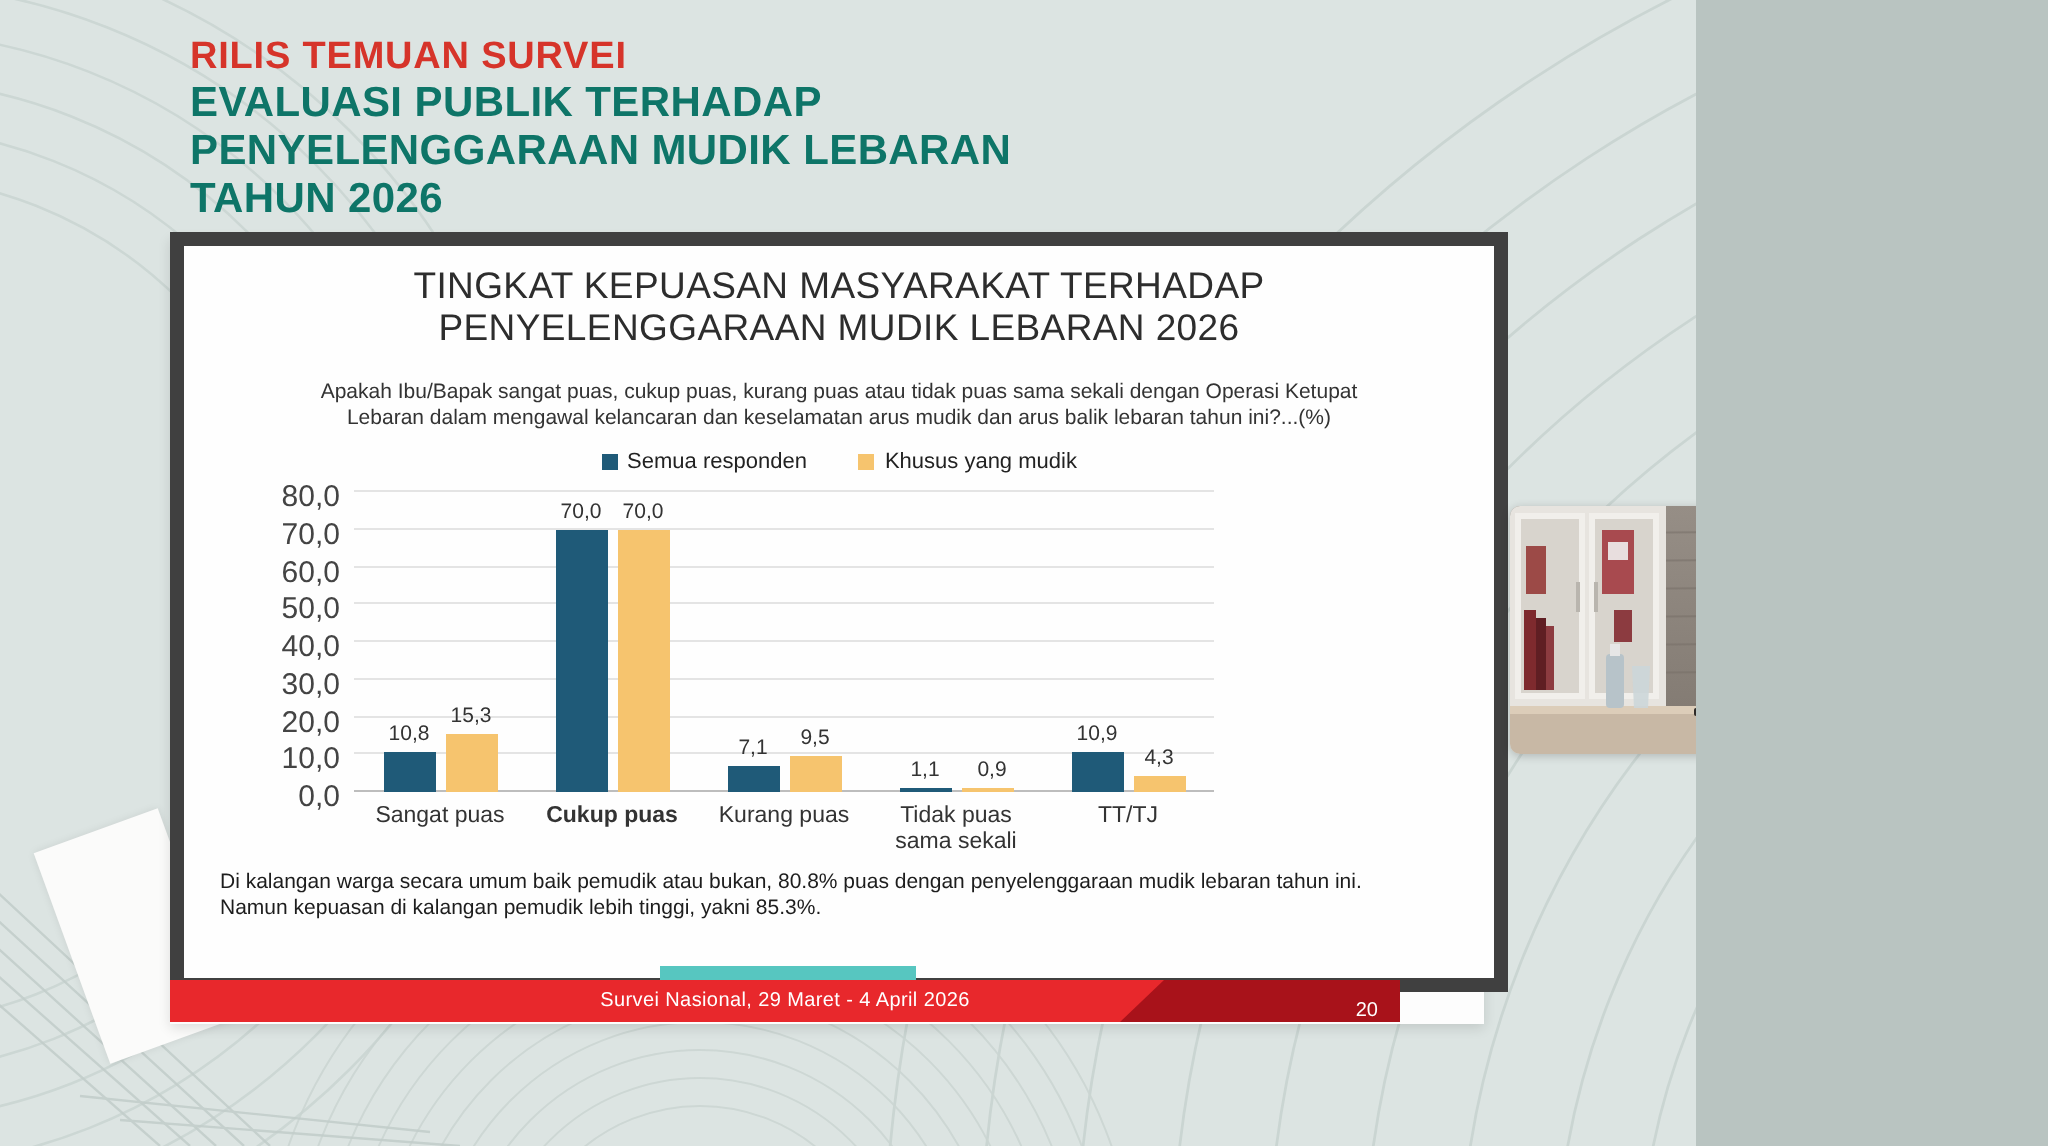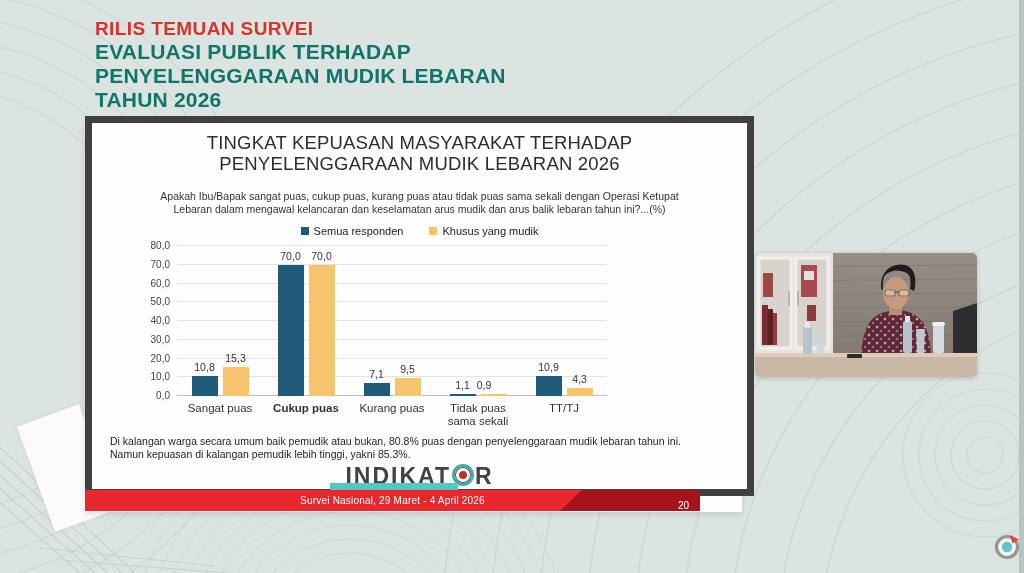--- a/index.html
+++ b/index.html
@@ -1,17 +1,17 @@
 <!DOCTYPE html>
 <html><head>
 <meta charset="utf-8">
 <style>
   html,body{margin:0;padding:0;background:#b9c4c1;}
   #stage{
-    position:relative;width:1019px;height:573px;overflow:hidden;
+    position:relative;width:848px;height:573px;overflow:hidden;
     background:#dce4e2;font-family:"Liberation Sans",sans-serif;
   }
   #bg-decor{position:absolute;left:0;top:0;z-index:0;}
   
   .header{position:absolute;left:95px;top:17px;z-index:2;}
   .kicker{color:#d6342a;font-size:19px;font-weight:800;letter-spacing:.4px;line-height:23px;}
   .hline{color:#0e7568;font-size:21px;font-weight:800;letter-spacing:.2px;line-height:24px;}
   
   .sheetA{position:absolute;left:34px;top:412px;width:66px;height:112px;background:#fbfbfa;
     transform:rotate(-20deg);z-index:1;box-shadow:0 0 4px rgba(0,0,0,.08);}
@@ -22,21 +22,21 @@
     border:7px solid #404040;z-index:3;}
   .slide-title{position:absolute;top:9px;left:0;width:100%;text-align:center;
     color:#2d2d2d;font-size:18.5px;line-height:21px;font-weight:400;letter-spacing:.2px;}
   .question{position:absolute;top:67px;left:0;width:100%;text-align:center;
     color:#333;font-size:10.5px;line-height:12.5px;}
   .legend{position:absolute;top:102px;left:0;width:100%;display:flex;justify-content:center;gap:26px;}
   .legend-item{display:inline-flex;align-items:center;gap:5px;}
   .swatch{width:8px;height:8px;display:inline-block;}
   .legend-label{font-size:11px;color:#222;}
   .yaxis{position:absolute;left:0;top:123px;width:78px;height:150px;}
-  .ytick{position:absolute;right:0;width:100%;text-align:right;font-size:10px;color:#444;}
+  .ytick{position:absolute;right:0;width:100%;text-align:right;font-size:15px;color:#444;}
   .plot{position:absolute;left:85px;top:123px;width:430px;height:150px;}
   .gridline{position:absolute;left:0;width:100%;height:1px;background:#e4e4e4;}
   .gridline.baseline{background:#bdbdbd;}
   .bar{position:absolute;bottom:0;}
   .dlabel{position:absolute;width:42px;text-align:center;font-size:10.5px;color:#333;}
   .xaxis{position:absolute;left:85px;top:279px;width:430px;height:30px;}
   .xcat{position:absolute;top:0;text-align:center;font-size:11.5px;line-height:13px;color:#333;}
   .note{position:absolute;top:312px;left:18px;right:18px;text-align:left;
     font-size:10.5px;line-height:13px;color:#1d1d1d;}
   .logo{position:absolute;top:340px;left:0;width:100%;text-align:center;
@@ -174,36 +174,35 @@
         <div class="dlabel" style="left: 264.5px; bottom: 5.0625px;">1,1</div>
         <div class="bar" style="left: 358.5px; width: 26px; height: 20.4375px; background: rgb(31, 90, 120);"></div>
         <div class="dlabel" style="left: 350.5px; bottom: 23.4375px;">10,9</div>
         <div class="bar" style="left: 45.5px; width: 26px; height: 28.6875px; background: rgb(246, 196, 110);"></div>
         <div class="dlabel" style="left: 37.5px; bottom: 31.6875px;">15,3</div>
         <div class="bar" style="left: 131.5px; width: 26px; height: 131.25px; background: rgb(246, 196, 110);"></div>
         <div class="dlabel" style="left: 123.5px; bottom: 134.25px;">70,0</div>
         <div class="bar" style="left: 217.5px; width: 26px; height: 17.8125px; background: rgb(246, 196, 110);"></div>
         <div class="dlabel" style="left: 209.5px; bottom: 20.8125px;">9,5</div>
         <div class="bar" style="left: 303.5px; width: 26px; height: 2px; background: rgb(246, 196, 110);"></div>
-        <div class="dlabel" style="left: 286px; bottom: 5px;">0,9</div>
+        <div class="dlabel" style="left: 298px; bottom: 5px;">0,9</div>
         <div class="bar" style="left: 389.5px; width: 26px; height: 8.0625px; background: rgb(246, 196, 110);"></div>
         <div class="dlabel" style="left: 381.5px; bottom: 11.0625px;">4,3</div>
       </div>
     <div class="xaxis">
         <div class="xcat" style="left: 0px; width: 86px; text-align: center;">Sangat puas</div>
         <div class="xcat" style="left: 86px; width: 86px; font-weight: bold;">Cukup puas</div>
         <div class="xcat" style="left: 172px; width: 86px;">Kurang puas</div>
         <div class="xcat" style="left: 258px; width: 86px;">Tidak puas sama sekali</div>
         <div class="xcat" style="left: 344px; width: 86px;">TT/TJ</div>
       </div>
     <div class="note">
       <div>Di kalangan warga secara umum baik pemudik atau bukan, 80.8% puas dengan penyelenggaraan mudik lebaran tahun ini.</div>
       <div>Namun kepuasan di kalangan pemudik lebih tinggi, yakni 85.3%.</div>
     </div>
-    <div class="logo"><span>INDIKAT</span><span class="logo-o"><span class="logo-o-dot"></span></span><span>R</span></div>
   </div>
 
   <div class="teal-underline"></div>
 
   <div class="footer-bar">
     <span class="footer-src">Survei Nasional, 29 Maret - 4 April 2026</span>
     <div class="footer-dark">
       <span>20</span>
     </div>
   </div>

